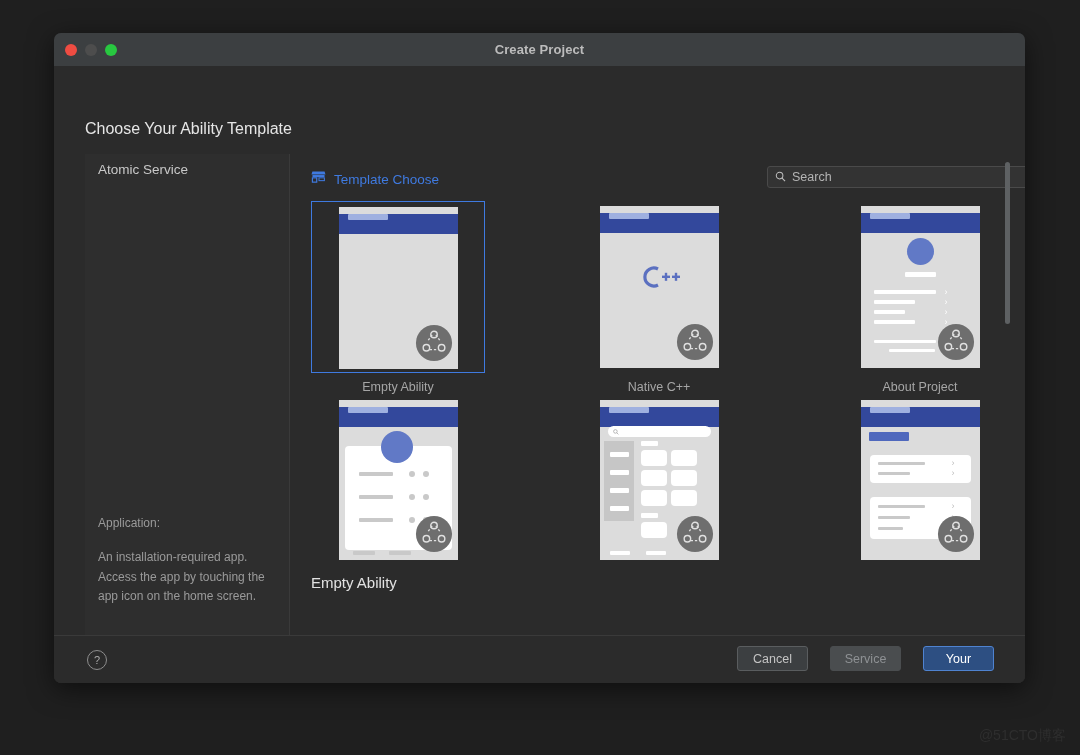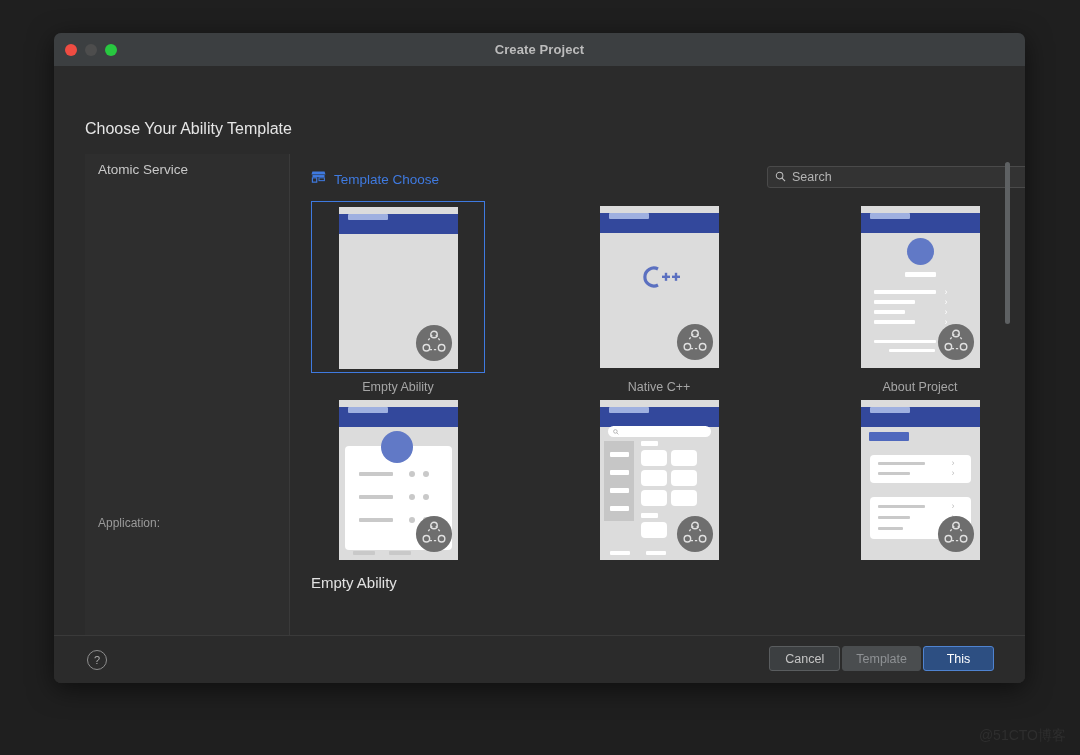--- a/index.html
+++ b/index.html
@@ -138,21 +138,21 @@
     position:absolute;left:0;right:0;bottom:0;height:48px;
     background:#2b2b2b;border-top:1px solid #3a3a3a;
   }
   #help{
     position:absolute;left:33px;top:14px;
     width:18px;height:18px;border-radius:50%;
     border:1px solid #8d8d8d;color:#a8a8a8;
     font-size:11px;display:flex;align-items:center;justify-content:center;
     cursor:default;
   }
-  #btns{position:absolute;right:31px;top:10px;display:flex;gap:2px;}
+  #btns{position:absolute;right:31px;top:10px;display:flex;gap:22px;}
   .btn{
     height:25px;min-width:71px;padding:0 13px;
     border-radius:3px;font-size:12.5px;
     display:flex;align-items:center;justify-content:center;
     box-sizing:border-box;cursor:default;
   }
   .btn.normal{background:#3c3f41;border:1px solid #5a5d5f;color:#c4c4c4;}
   .btn.disabled{background:#4a4d4f;border:1px solid #4a4d4f;color:#8e9194;}
   .btn.primary{background:#2d4f82;border:1px solid #4f83d0;color:#ffffff;}
 
@@ -180,20 +180,21 @@
 
     <div id="heading">Choose Your Ability Template</div>
 
     <div id="sidebar">
       <div class="side-item">
         <span>Atomic Service</span>
       </div>
 
       <div id="side-desc">
         <div class="d-title">Application:</div>
+        <div>An installation-required app. Access the app by touching the app icon on the home screen.</div>
       </div>
     </div>
 
     <div id="content">
 
       <div id="market">
         <span>
           <svg width="15" height="14" viewBox="0 0 16 15">
             <path d="M1.5 1.5h13l1 3.2H.5z" fill="#3f7ae0"></path>
             <rect x="1.5" y="5.4" width="13" height="2.2" fill="#3f7ae0"></rect>
@@ -423,24 +424,24 @@
 
     <div id="footer">
       <div id="help">
         <span>?</span>
       </div>
       <div id="btns">
         <div class="btn normal">
           <span>Cancel</span>
         </div>
         <div class="btn disabled">
-          <span>Template</span>
+          <span>Service</span>
         </div>
         <div class="btn primary">
-          <span>This</span>
+          <span>Your</span>
         </div>
       </div>
     </div>
 
   </div>
 </div>
 
 <div id="watermark">@51CTO博客</div>
 
 </body></html>

